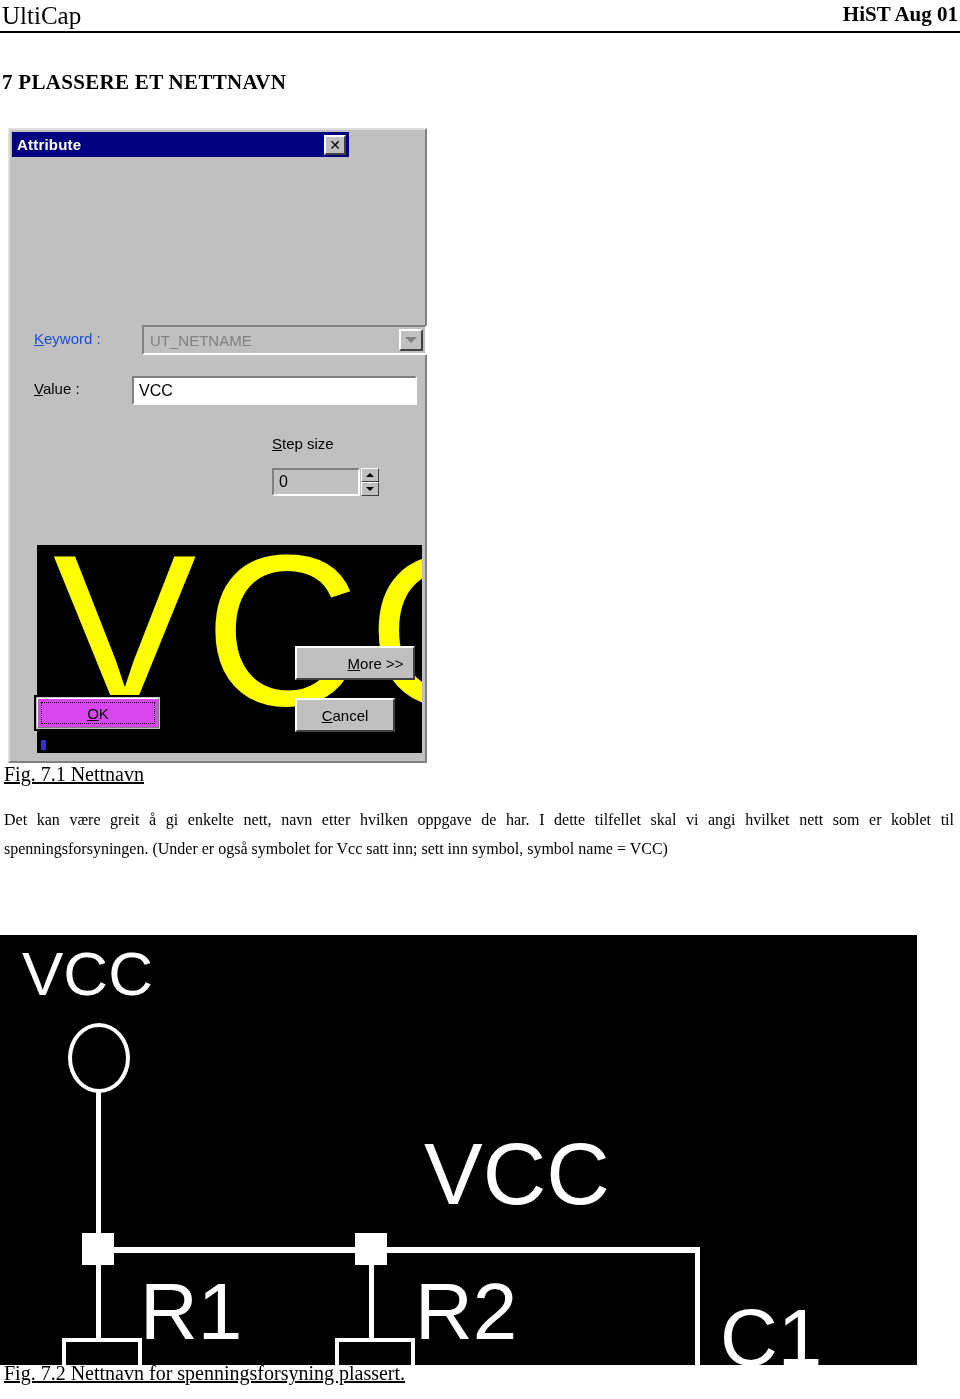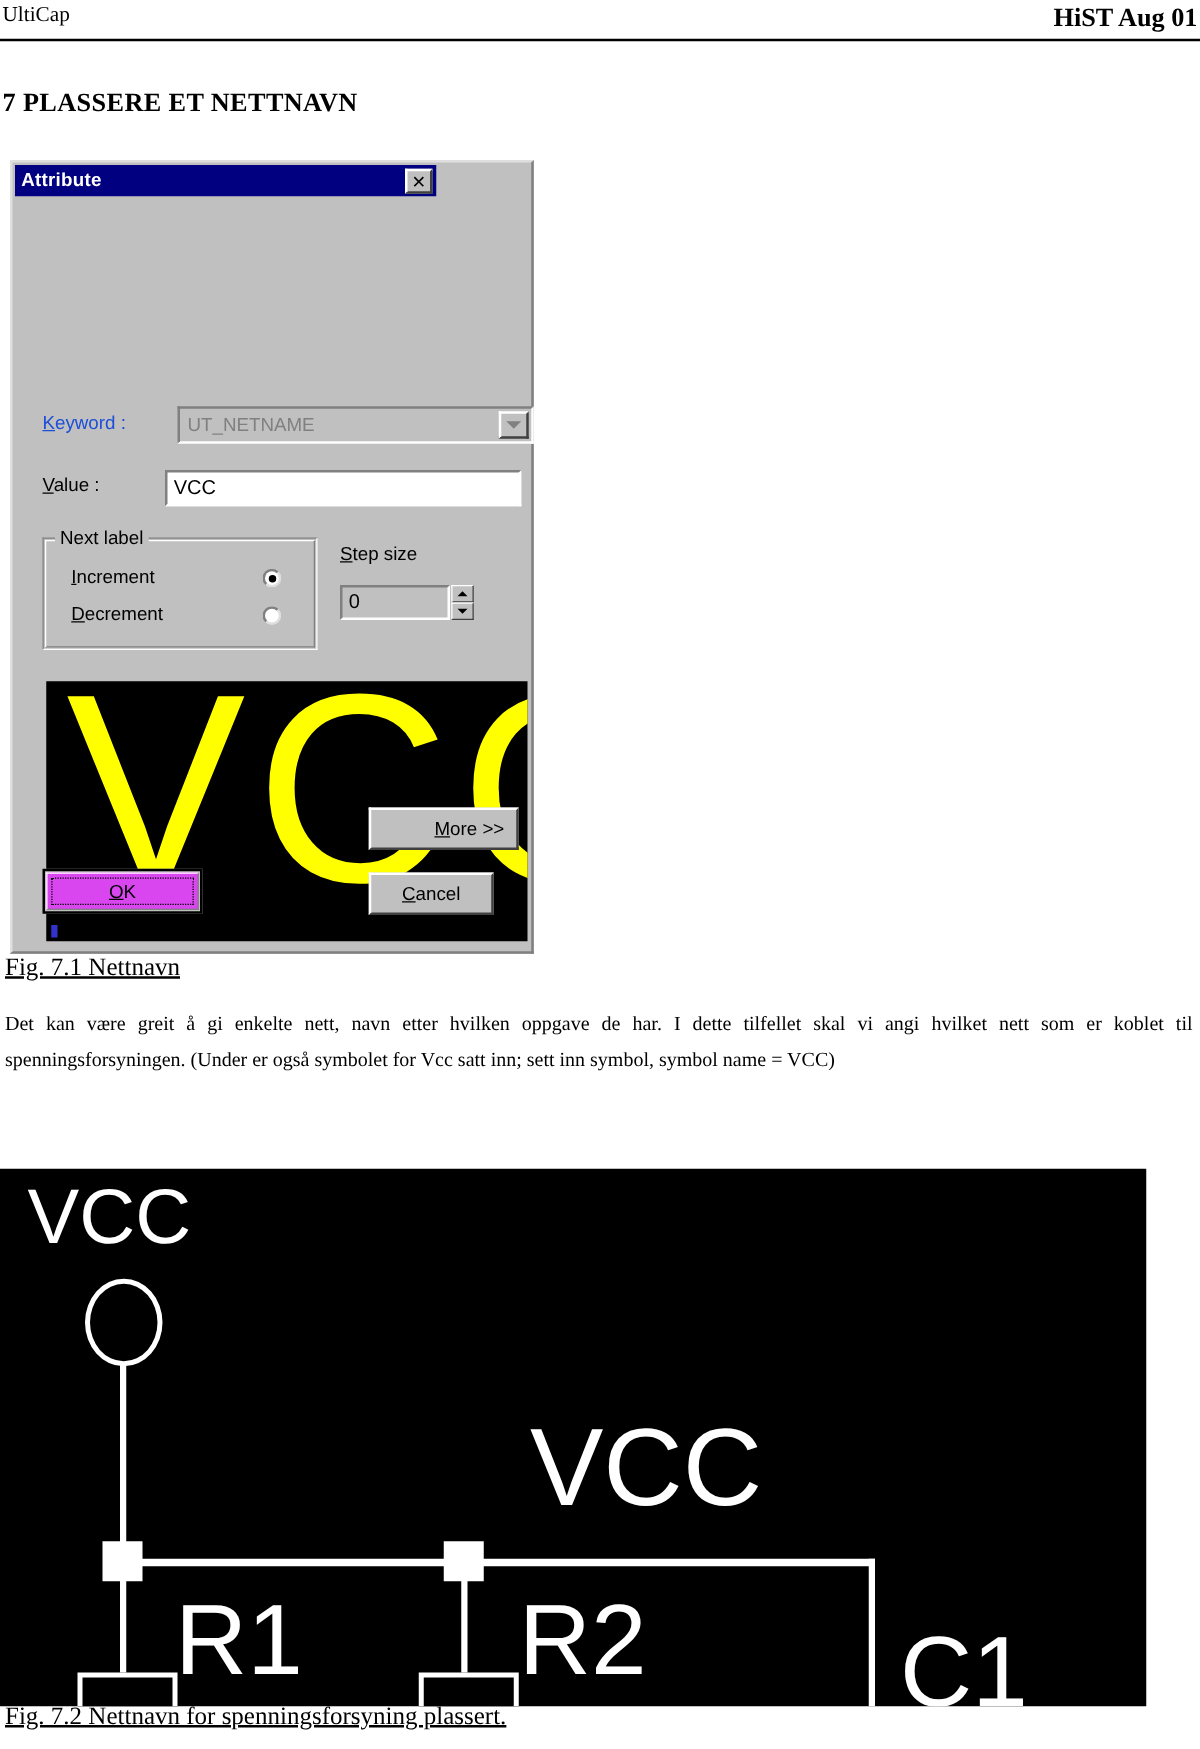--- a/index.html
+++ b/index.html
@@ -19,21 +19,21 @@
   
   .page-header {
     position: absolute;
     left: 0; top: 0;
     width: 960px;
     height: 40px;
   }
   .page-header .hdr-left {
     position: absolute;
     left: 2px; top: 2px;
-    font-size: 17px;
+    font-size: 25px;
     font-weight: normal;
     letter-spacing: 0px;
   }
   .page-header .hdr-right {
     position: absolute;
     right: 2px; top: 2px;
     font-size: 21px;
     font-weight: bold;
   }
   .page-header .hdr-rule {
@@ -428,36 +428,20 @@
       </span>
   </div>
 
   <div class="field-row" style="left:24px; top:250px;">
     <span class="field-label"><span class="acc">V</span><span>alue :</span></span>
   </div>
   <div class="textbox" style="left:122px; top:246px; width:285px; height:29px;">
     <span class="textbox-text">VCC</span>
   </div>
 
-  <div class="groupbox" style="left:24px; top:300px; width:220px; height:90px;">
-    <div class="groupbox-inner"></div>
-    <span class="groupbox-title">Next label</span>
-
-    <div class="radio-row" style="left:22px; top:22px;">
-      <span class="radio-label"><span class="acc">I</span><span>ncrement</span></span>
-    </div>
-    <span class="radio-mark" style="left:175px; top:24px;">
-        <span class="dot"></span>
-      </span>
-
-    <div class="radio-row" style="left:22px; top:52px;">
-      <span class="radio-label"><span class="acc">D</span><span>ecrement</span></span>
-    </div>
-    <span class="radio-mark" style="left:175px; top:54px;"></span>
-  </div>
 
   <div class="field-row" style="left:262px; top:305px;">
     <span class="field-label"><span class="acc">S</span><span>tep size</span></span>
   </div>
   <div class="spin-wrap" style="left:262px; top:338px;">
     <div class="spin-field">0</div>
     <div class="spin-buttons">
       <div class="spin-btn">
           <span class="spin-up"></span>
         </div>

